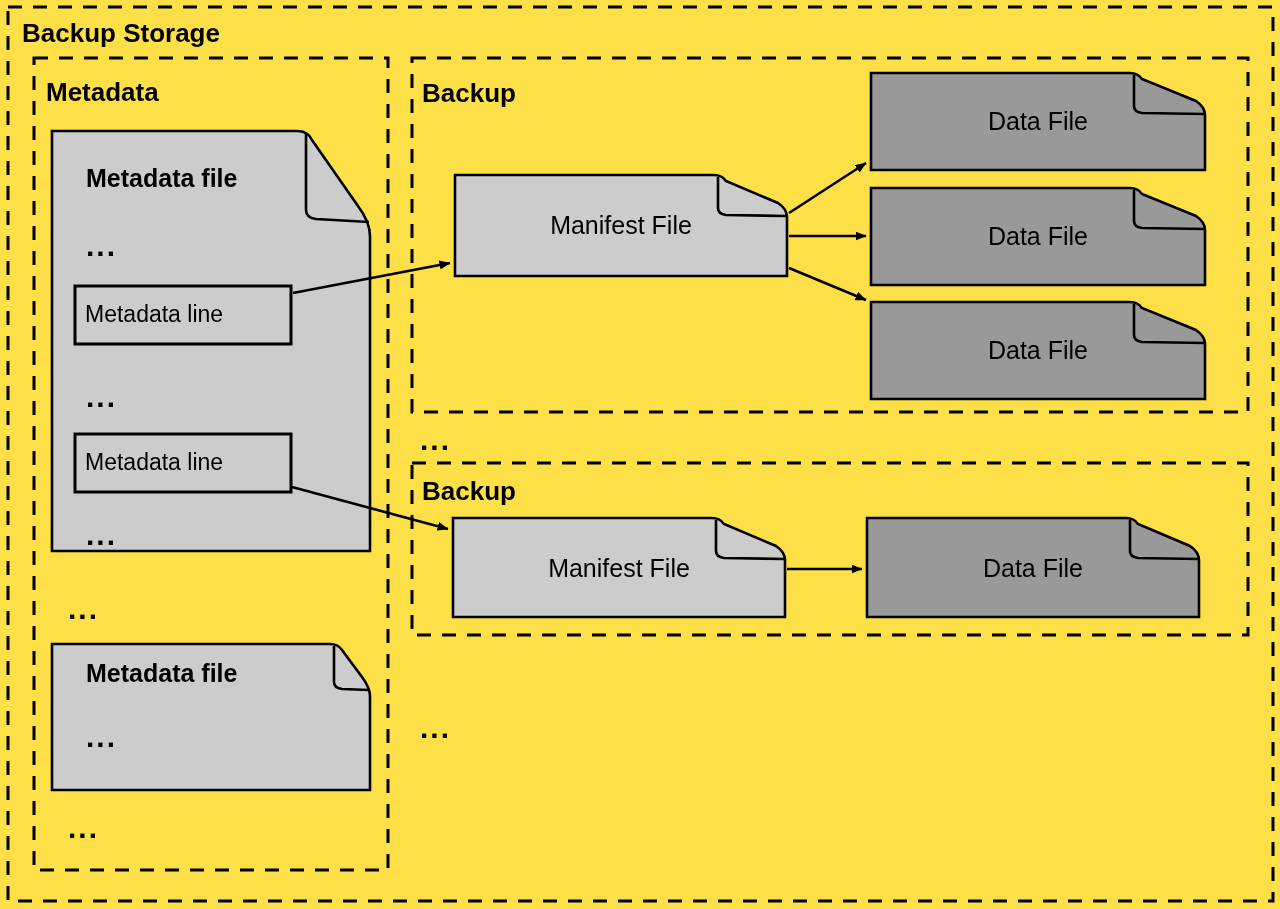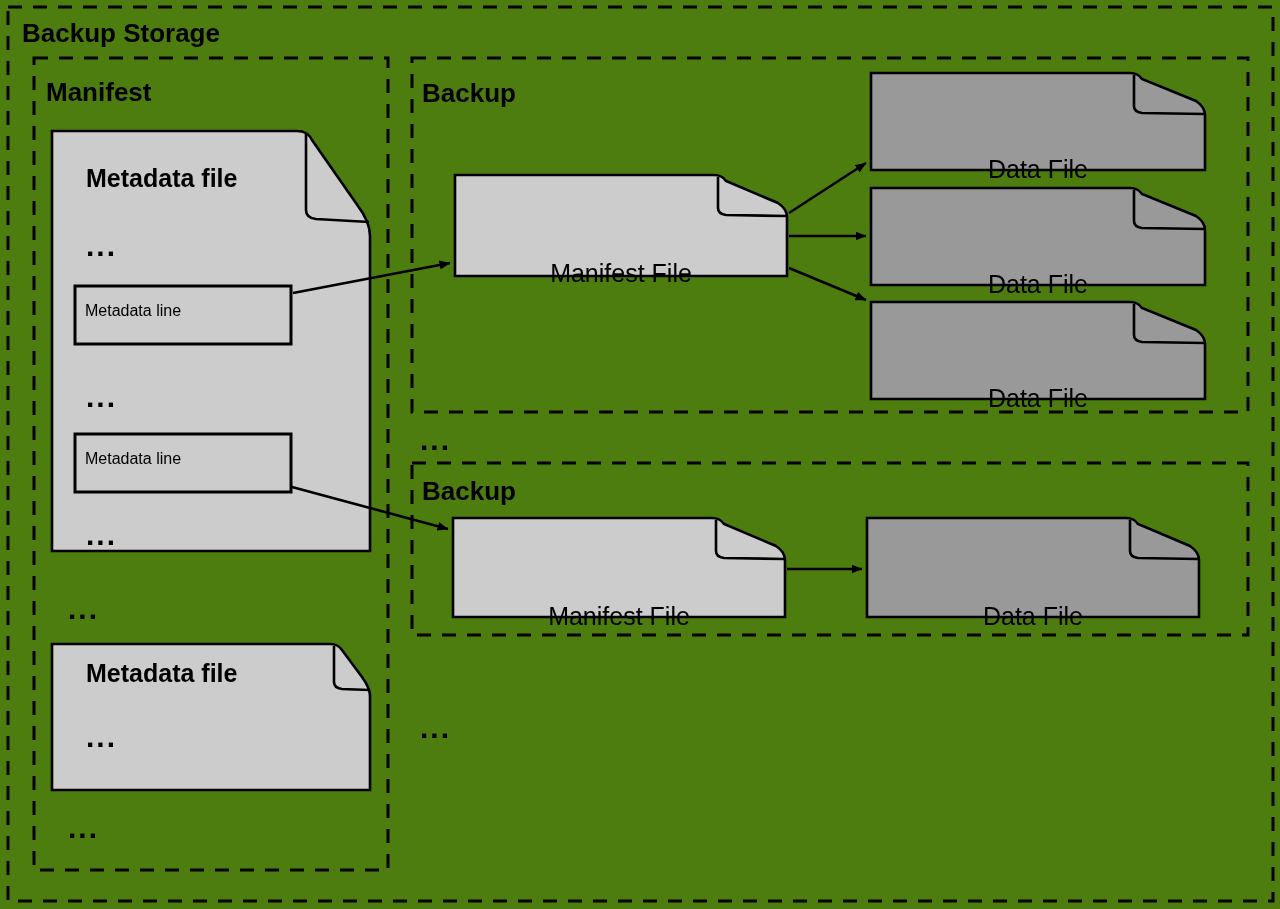--- a/index.html
+++ b/index.html
@@ -7,21 +7,21 @@
     padding: 0;
     background: #ffffff;
   }
   body {
     font-family: "Liberation Sans", sans-serif;
   }
   #canvas {
     position: relative;
     width: 1280px;
     height: 909px;
-    background: #4d7c0f;
+    background: #fde047;
     overflow: hidden;
   }
   svg.layer {
     position: absolute;
     left: 0;
     top: 0;
     width: 1280px;
     height: 909px;
     overflow: visible;
   }
@@ -66,31 +66,30 @@
   .file-title-bold {
     font-size: 25px;
     font-weight: bold;
     margin-left: 16px;
   }
   .file-title {
     font-size: 25px;
     font-weight: normal;
   }
   .line-label {
-    font-size: 16px;
+    font-size: 23px;
     font-weight: normal;
   }
   .ellipsis {
     font-size: 30px;
     font-weight: bold;
     letter-spacing: 2px;
   }
   .ctr {
     text-align: center;
-    margin-top: 48px;
   }
 </style>
 </head>
 <body>
 
 <div id="canvas">
 
   <svg class="layer" viewBox="0 0 1280 909">
     <defs>
       <marker id="arrowhead" markerWidth="11" markerHeight="9" refX="10.5" refY="4.5" orient="auto" markerUnits="userSpaceOnUse">
@@ -222,21 +221,21 @@
 
     <line class="conn" x1="789" y1="236" x2="866" y2="236" marker-end="url(#arrowhead)"></line>
 
     <line class="conn" x1="789" y1="268" x2="866" y2="300" marker-end="url(#arrowhead)"></line>
 
     <line class="conn" x1="787" y1="569" x2="862" y2="569" marker-end="url(#arrowhead)"></line>
   </svg>
 
   <div class="lbl group-title" style="left:22px; top:20px;">Backup Storage</div>
 
-  <div class="lbl group-title" style="left:46px; top:79px;">Manifest</div>
+  <div class="lbl group-title" style="left:46px; top:79px;">Metadata</div>
 
   <div class="lbl file-title-bold" style="left:70px; top:166px;">Metadata file</div>
   <div class="lbl ellipsis" style="left:86px; top:231px;">...</div>
   <div class="lbl line-label" style="left:85px; top:303px;">Metadata line</div>
   <div class="lbl ellipsis" style="left:86px; top:382px;">...</div>
   <div class="lbl line-label" style="left:85px; top:451px;">Metadata line</div>
   <div class="lbl ellipsis" style="left:86px; top:520px;">...</div>
 
   <div class="lbl ellipsis" style="left:68px; top:594px;">...</div>
 

